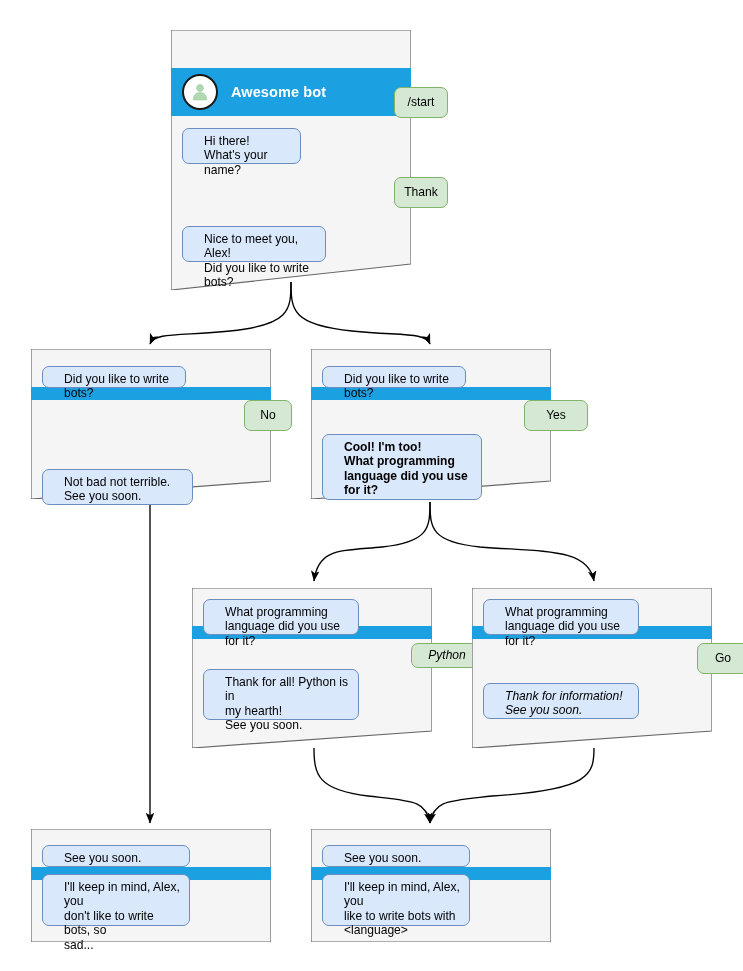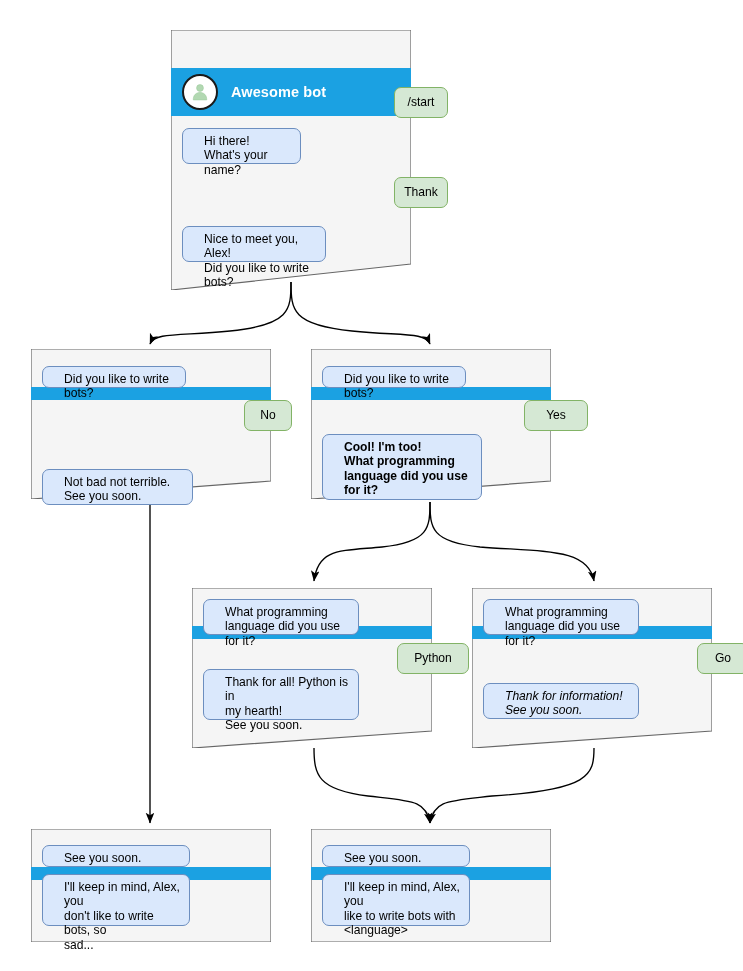--- a/index.html
+++ b/index.html
@@ -216,21 +216,21 @@
 
     <div class="node" style="left:192px; top:588px; width:240px; height:160px;">
       <svg class="node-shape" viewBox="0 0 240 160" preserveAspectRatio="none">
         <polygon points="0,0 240,0 240,143 0,160" fill="#f5f5f5" stroke="#666666" stroke-width="1.2"></polygon>
       </svg>
       <div class="node-content">
         <div class="titlebar" style="background:#1ba1e2; width:240px;"></div>
         <div class="bubbles" style="top:13px;">
           <div class="bubble bot" style="top:-2px; width:156px; height:36px;">What programming
 language did you use for it?</div>
-          <div class="bubble user centered" style="left:157px; top:42px; width:72px; height:31px;">Python</div>
+          <div class="bubble user centered" style="left:171px; top:42px; width:72px; height:25px;font-style:italic;">Python</div>
           <div class="bubble bot" style="top:68px; width:156px; height:51px;">Thank for all! Python is in
 my hearth!
 See you soon.</div>
         </div>
       </div>
     </div>
 
     <div class="node" style="left:472px; top:588px; width:240px; height:160px;">
       <svg class="node-shape" viewBox="0 0 240 160" preserveAspectRatio="none">
         <polygon points="0,0 240,0 240,143 0,160" fill="#f5f5f5" stroke="#666666" stroke-width="1.2"></polygon>

